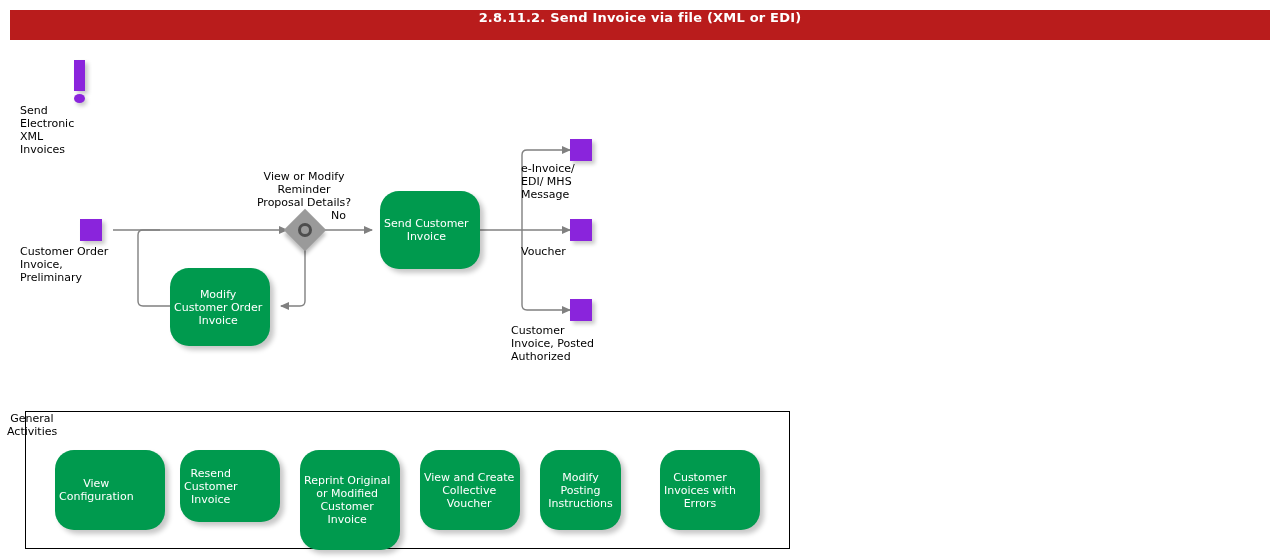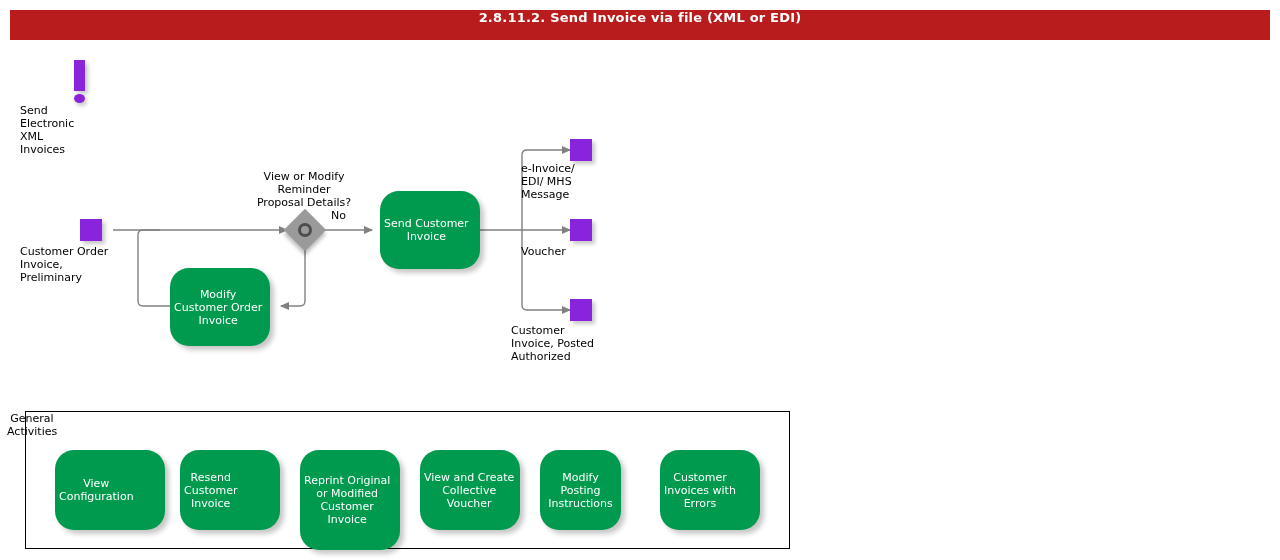--- a/index.html
+++ b/index.html
@@ -256,21 +256,21 @@
 
   <div class="group-box"></div>
   <div class="group-label">General
 Activities</div>
 
   <div class="activity" style="left:55px; top:450px; width:110px; height:80px;">
     <span class="activity-label">View
 Configuration</span>
   </div>
 
-  <div class="activity" style="left:180px; top:450px; width:100px; height:80px;">
+  <div class="activity" style="left:180px; top:450px; width:100px; height:72px;">
     <span class="activity-label">Resend
 Customer
 Invoice</span>
   </div>
 
   <div class="activity" style="left:300px; top:450px; width:100px; height:100px;">
     <span class="activity-label">Reprint Original
 or Modified
 Customer
 Invoice</span>

